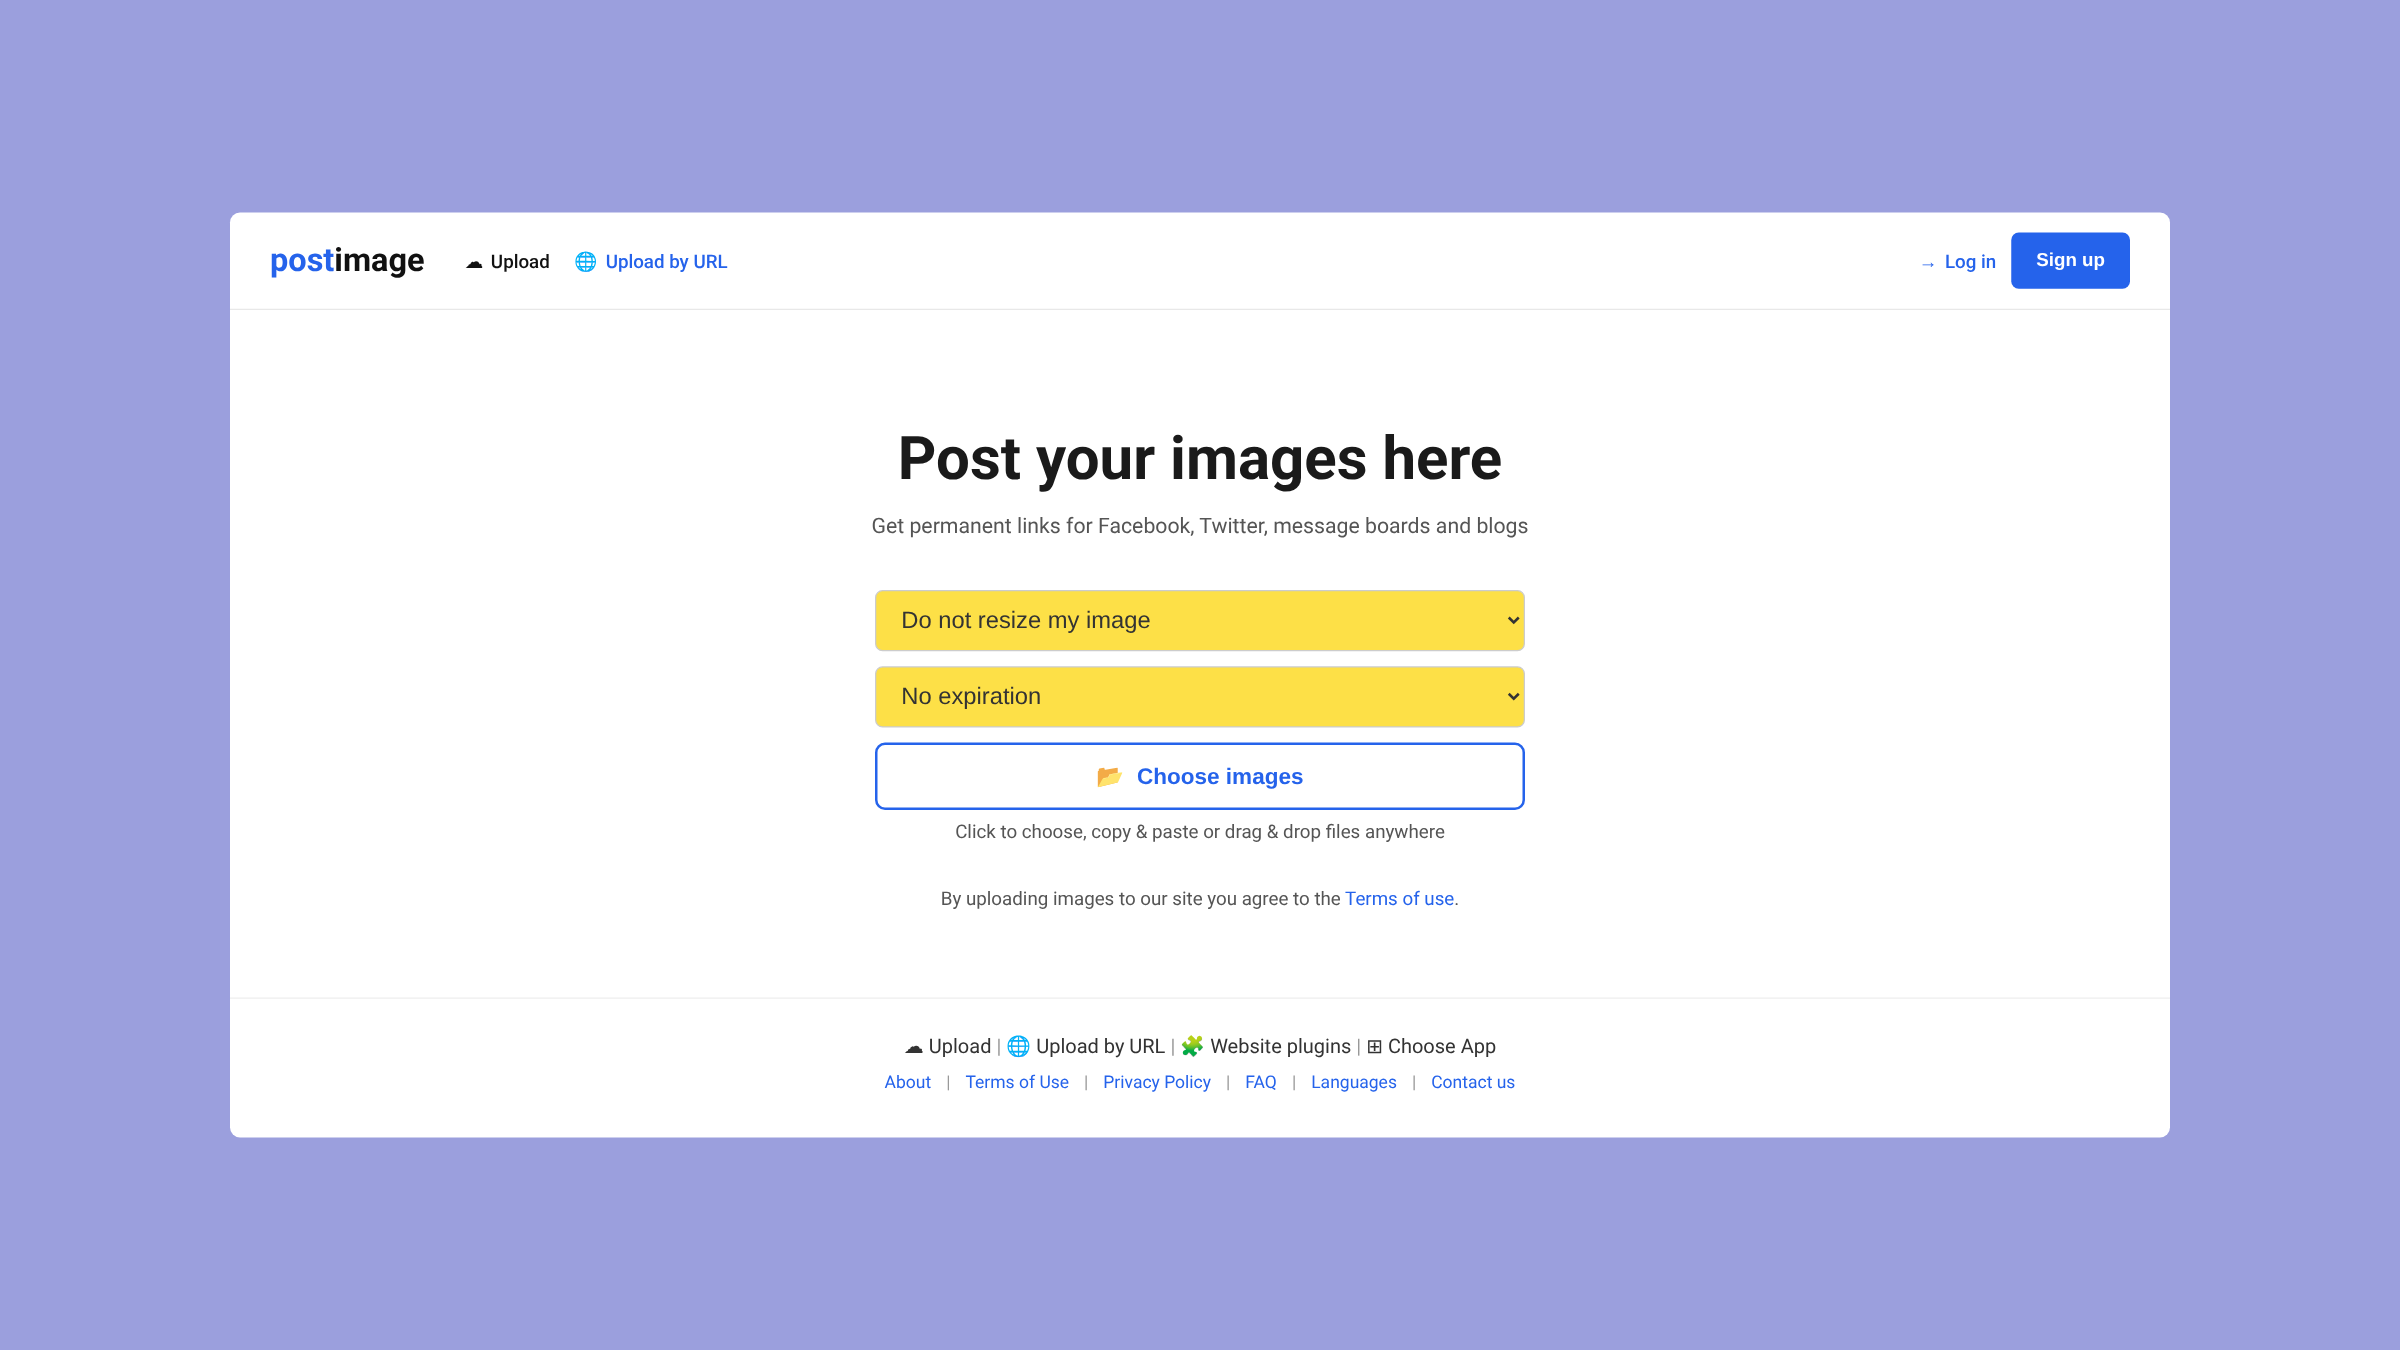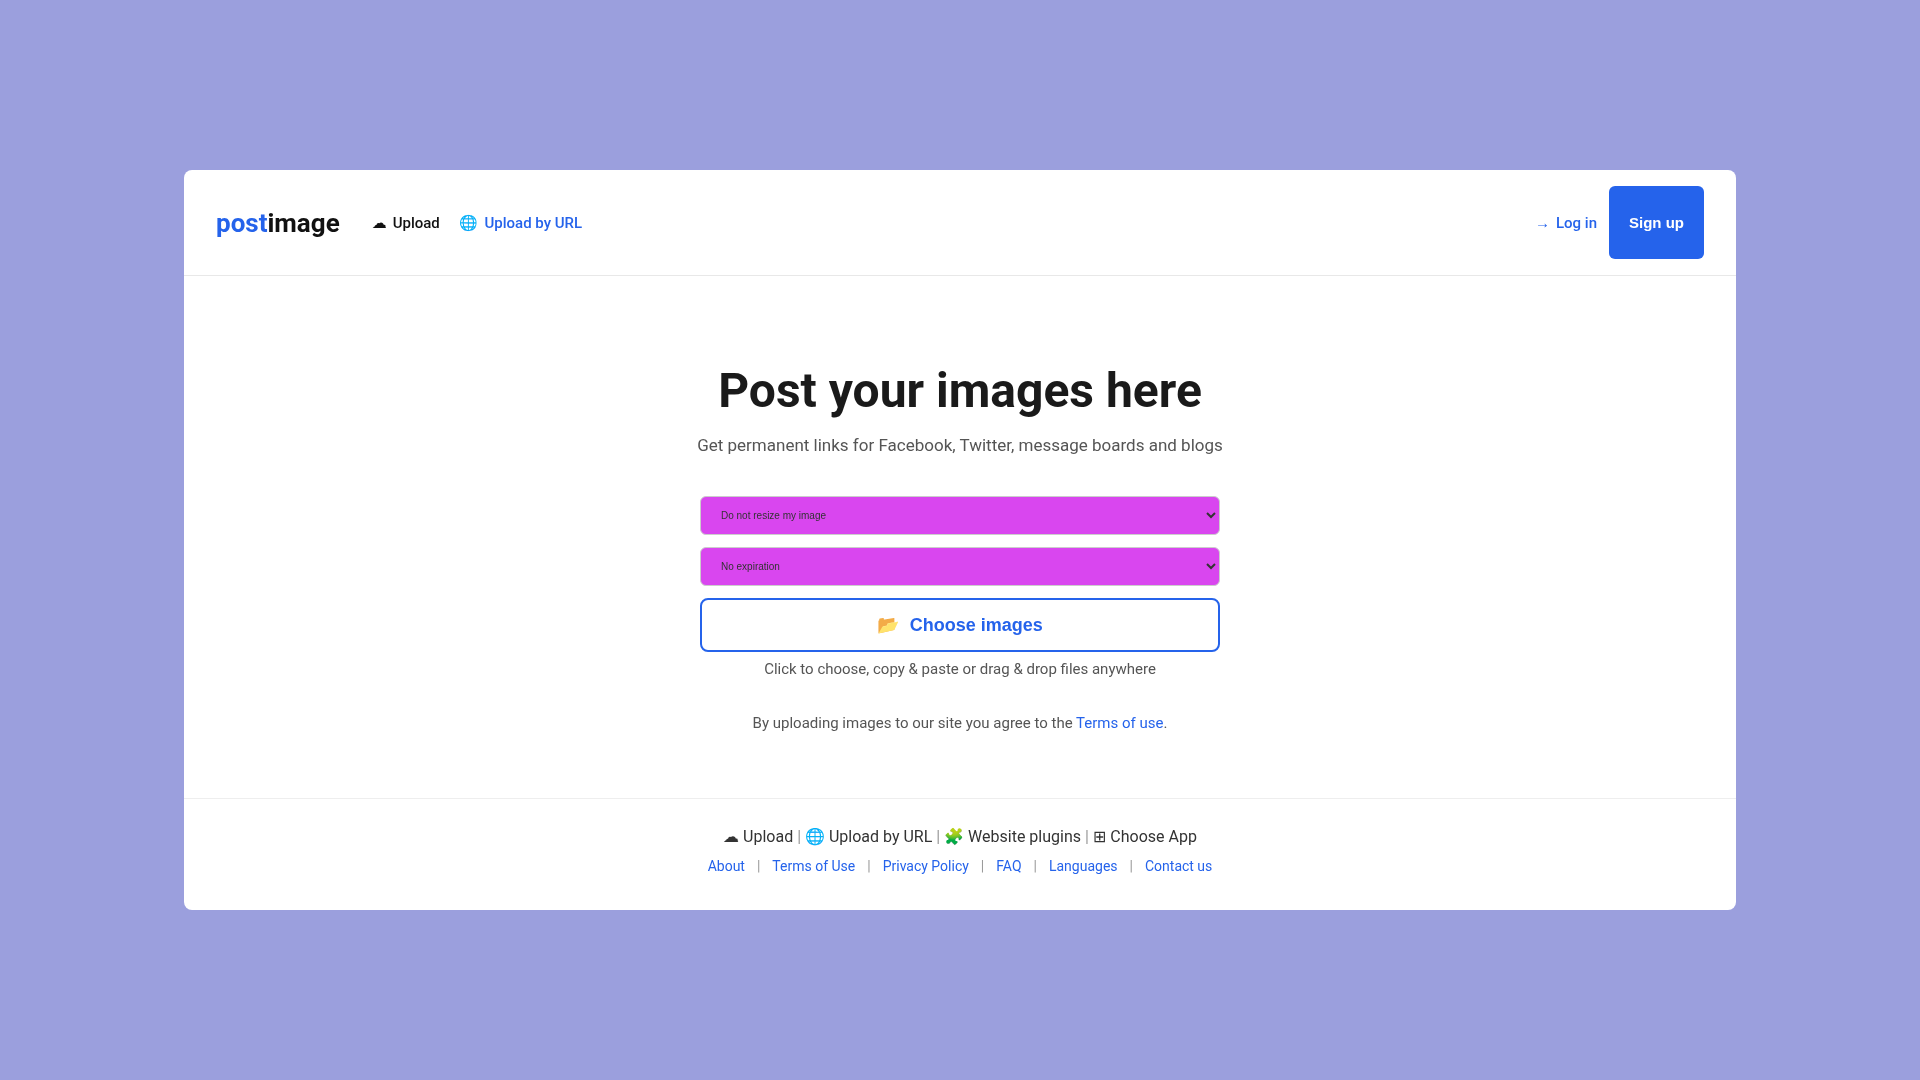--- a/index.html
+++ b/index.html
@@ -74,21 +74,21 @@
       color: #2563eb;
       font-size: 15px;
       text-decoration: none;
       font-weight: 500;
     }
     .btn-signup {
       background: #2563eb;
       color: #fff;
       border: none;
       border-radius: 6px;
-      padding: 28px 20px;
+      padding: 14px 20px;
       font-size: 15px;
       font-weight: 600;
       cursor: pointer;
     }
     
     .main {
       flex: 1;
       display: flex;
       flex-direction: column;
       align-items: center;
@@ -114,23 +114,23 @@
       gap: 12px;
       width: 100%;
       max-width: 520px;
       align-items: center;
     }
     .select-field {
       width: 100%;
       padding: 12px 16px;
       border: 1px solid #ccc;
       border-radius: 6px;
-      font-size: 10px;
+      font-size: 19px;
       color: #333;
-      background: #d946ef;
+      background: #fde047;
       appearance: auto;
       cursor: pointer;
     }
     .btn-choose {
       width: 100%;
       padding: 14px 24px;
       border: 2px solid #2563eb;
       border-radius: 8px;
       background: #fff;
       color: #2563eb;

